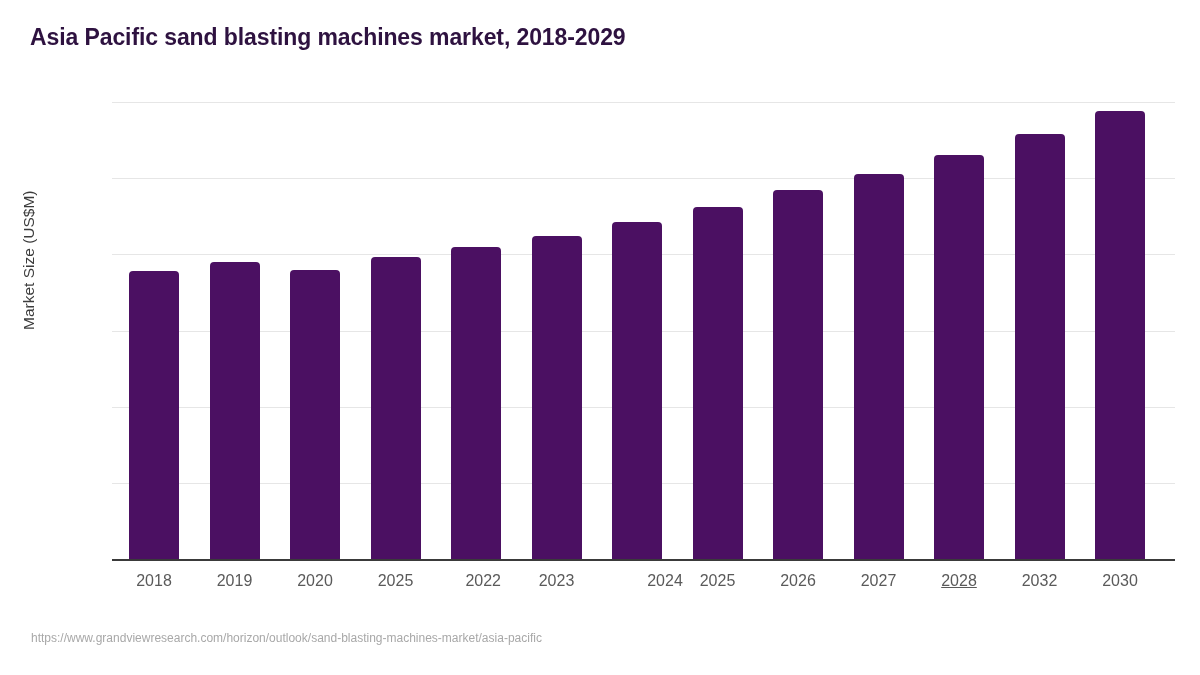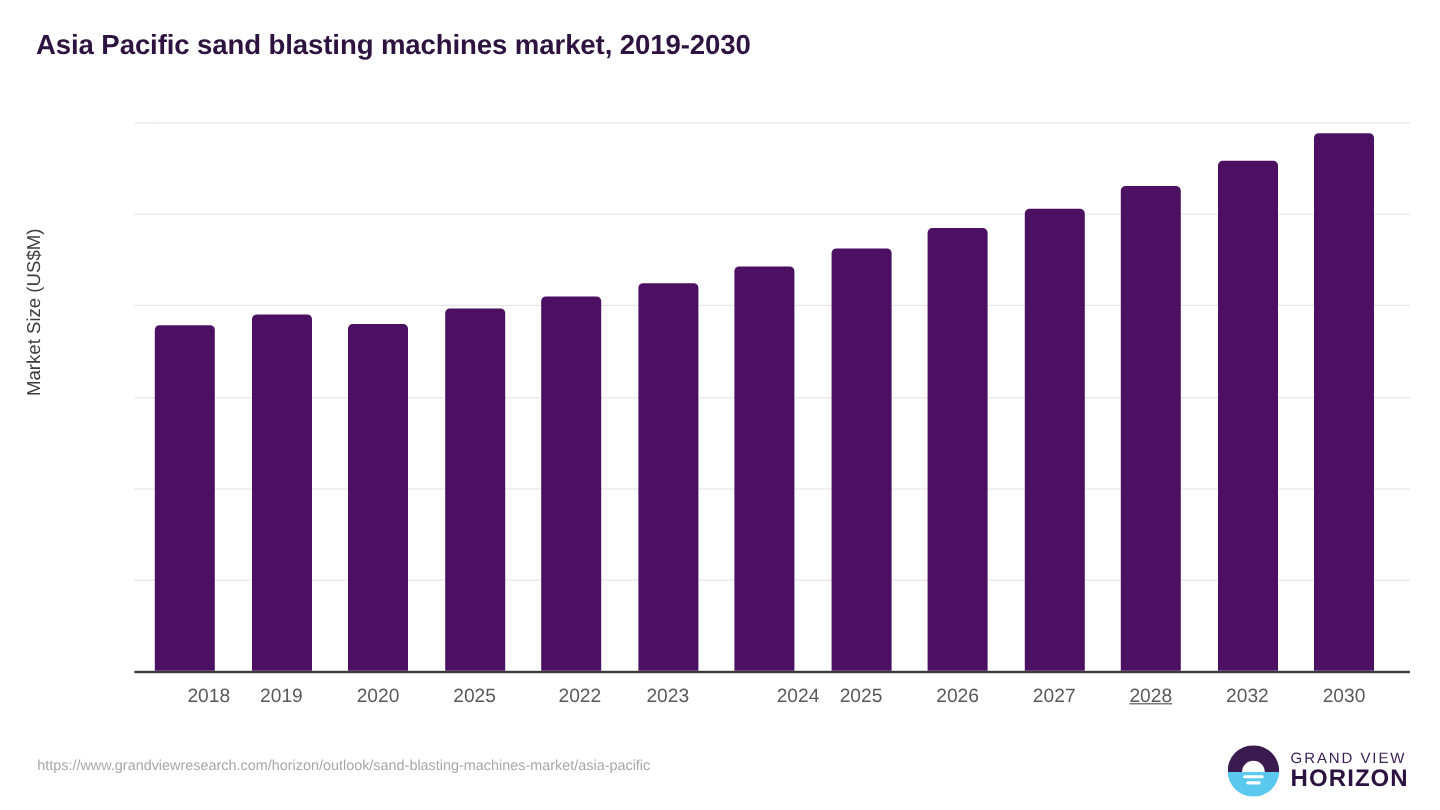--- a/index.html
+++ b/index.html
@@ -105,21 +105,21 @@
   #logo-line2 {
     font-size: 20px; font-weight: bold; letter-spacing: 0.9px;
     color: #2B1240; line-height: 1.05;
   }
 </style>
 </head>
 <body>
 
 <div id="page">
 
-  <div id="chart-title">Asia Pacific sand blasting machines market, 2019-2030</div>
+  <div id="chart-title">Asia Pacific sand blasting machines market, 2018-2029</div>
 
   <div id="y-axis-title">Market Size (US$M)</div>
 
   <div id="plot">
     <div id="gridlines">
         <div class="gridline baseline" style="top: 457px;"></div>
         <div class="gridline" style="top: 380.833px;"></div>
         <div class="tick-mark" style="top: 380.833px;"></div>
         <div class="gridline" style="top: 304.667px;"></div>
         <div class="tick-mark" style="top: 304.667px;"></div>
@@ -142,52 +142,32 @@
         <div class="bar" title="2023: 212" style="left: 402.5px; height: 322.947px; background: rgb(75, 16, 98);"></div>
         <div class="bar" title="2024: 221" style="left: 483px; height: 336.657px; background: rgb(75, 16, 98);"></div>
         <div class="bar" title="2025: 231" style="left: 563.5px; height: 351.89px; background: rgb(75, 16, 98);"></div>
         <div class="bar" title="2026: 242" style="left: 644px; height: 368.647px; background: rgb(75, 16, 98);"></div>
         <div class="bar" title="2027: 253" style="left: 724.5px; height: 385.403px; background: rgb(75, 16, 98);"></div>
         <div class="bar" title="2028: 265" style="left: 805px; height: 403.683px; background: rgb(75, 16, 98);"></div>
         <div class="bar" title="2029: 279" style="left: 885.5px; height: 425.01px; background: rgb(75, 16, 98);"></div>
         <div class="bar" title="2030: 294" style="left: 966px; height: 447.86px; background: rgb(75, 16, 98);"></div>
       </div>
     <div id="xticks">
-        <div class="xtick-label" style="left: 0px; margin-left: 20px;">2018</div>
+        <div class="xtick-label" style="left: 0px;">2018</div>
         <div class="xtick-label" style="left: 80.5px;">2019</div>
         <div class="xtick-label" style="left: 161px;">2020</div>
         <div class="xtick-label" style="left: 241.5px;">2025</div>
         <div class="xtick-label" style="left: 322px; text-align: right;">2022</div>
         <div class="xtick-label" style="left: 402.5px;">2023</div>
         <div class="xtick-label" style="left: 511px; text-align: center;">2024</div>
         <div class="xtick-label" style="left: 563.5px;">2025</div>
         <div class="xtick-label" style="left: 644px;">2026</div>
         <div class="xtick-label" style="left: 724.5px;">2027</div>
         <div class="xtick-label" style="left: 805px; text-decoration: underline;">2028</div>
         <div class="xtick-label" style="left: 885.5px;">2032</div>
         <div class="xtick-label" style="left: 966px;">2030</div>
       </div>
   </div>
 
   <div id="source-url">https://www.grandviewresearch.com/horizon/outlook/sand-blasting-machines-market/asia-pacific</div>
 
-  <div id="logo">
-    <svg id="logo-mark" viewBox="0 0 100 100">
-      <defs>
-        <clipPath id="circClip">
-            <circle cx="50" cy="50" r="50"></circle>
-          </clipPath>
-      </defs>
-      <g clip-path="url(#circClip)">
-        <rect x="0" y="0" width="100" height="52" fill="#3B1B4F"></rect>
-        <rect x="0" y="52" width="100" height="48" fill="#5BC8F0"></rect>
-        <path d="M28 52 a22 22 0 0 1 44 0 z" fill="#FFFFFF"></path>
-        <rect x="30" y="58" width="40" height="6" rx="3" fill="#FFFFFF"></rect>
-        <rect x="36" y="70" width="28" height="6" rx="3" fill="#FFFFFF"></rect>
-      </g>
-    </svg>
-    <div id="logo-text">
-      <div id="logo-line1">GRAND VIEW</div>
-      <div id="logo-line2">HORIZON</div>
-    </div>
-  </div>
 
 </div>
 
 </body></html>

